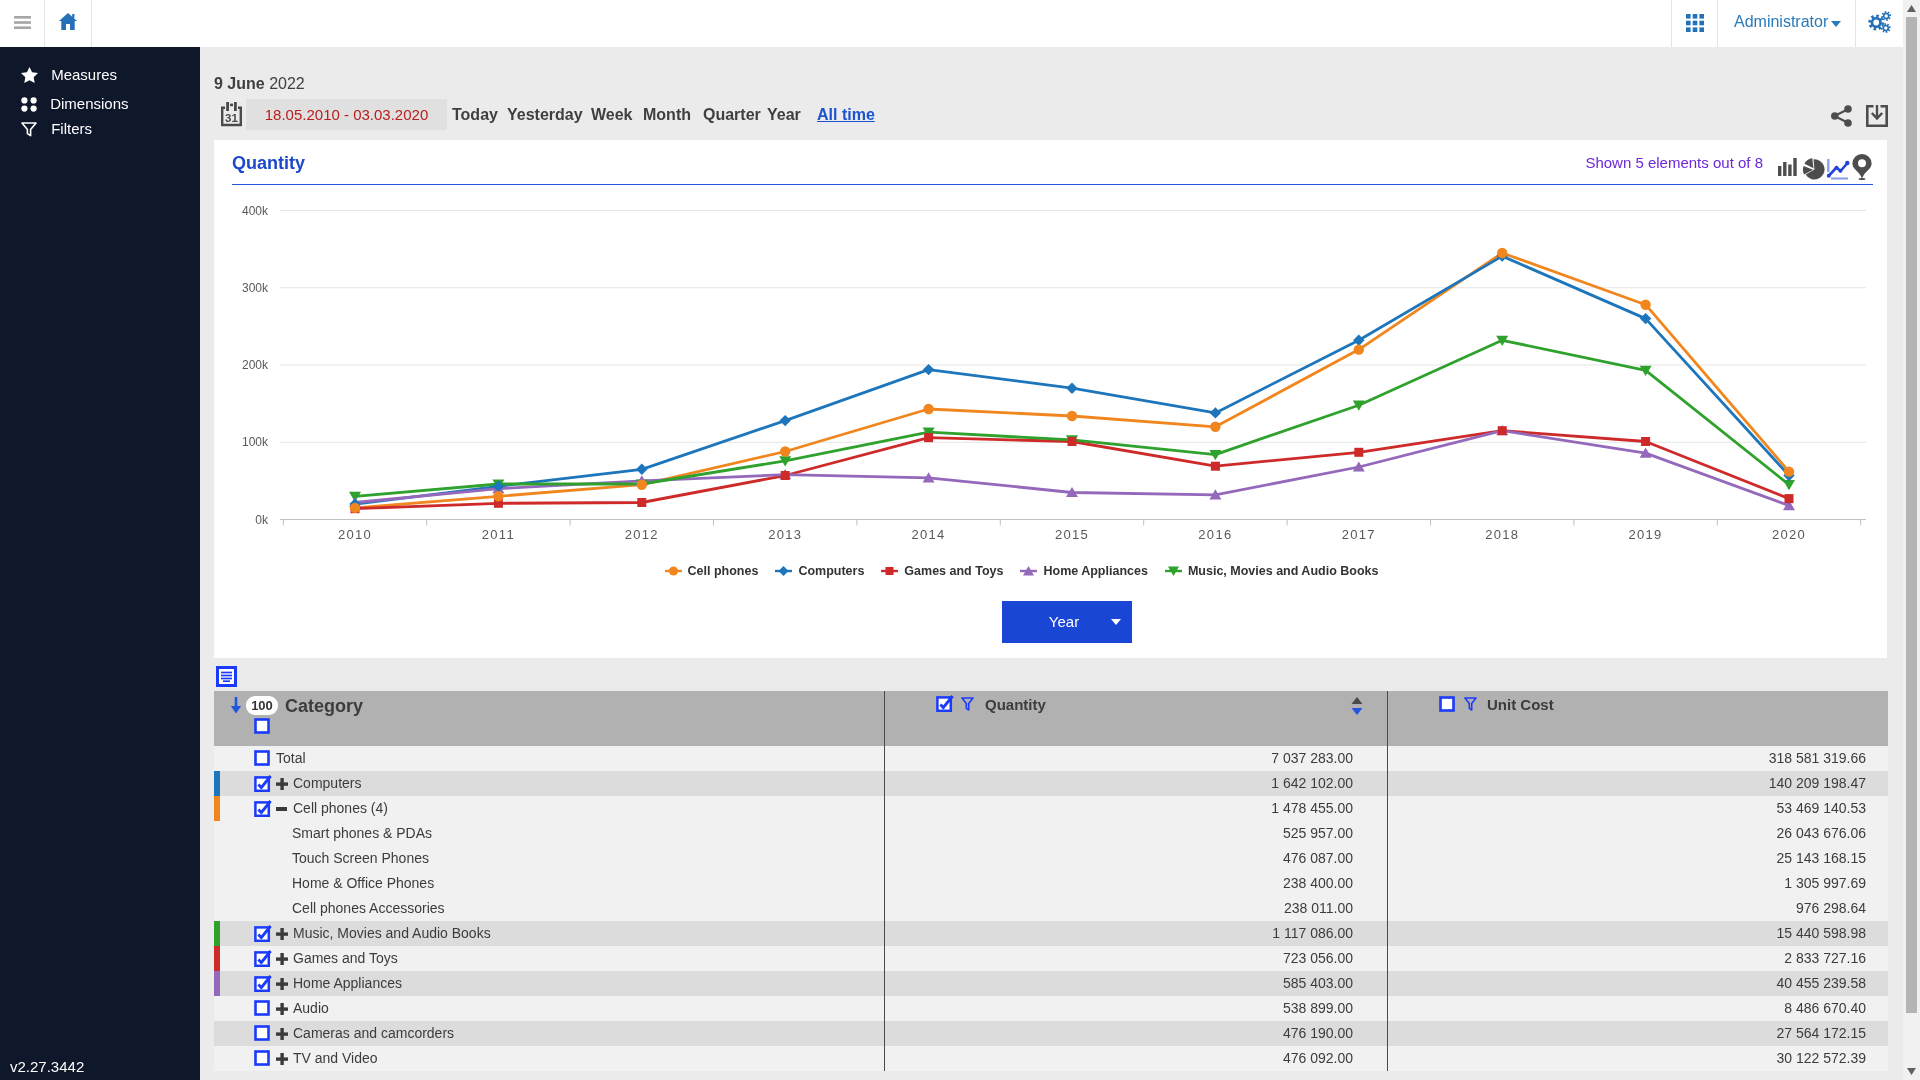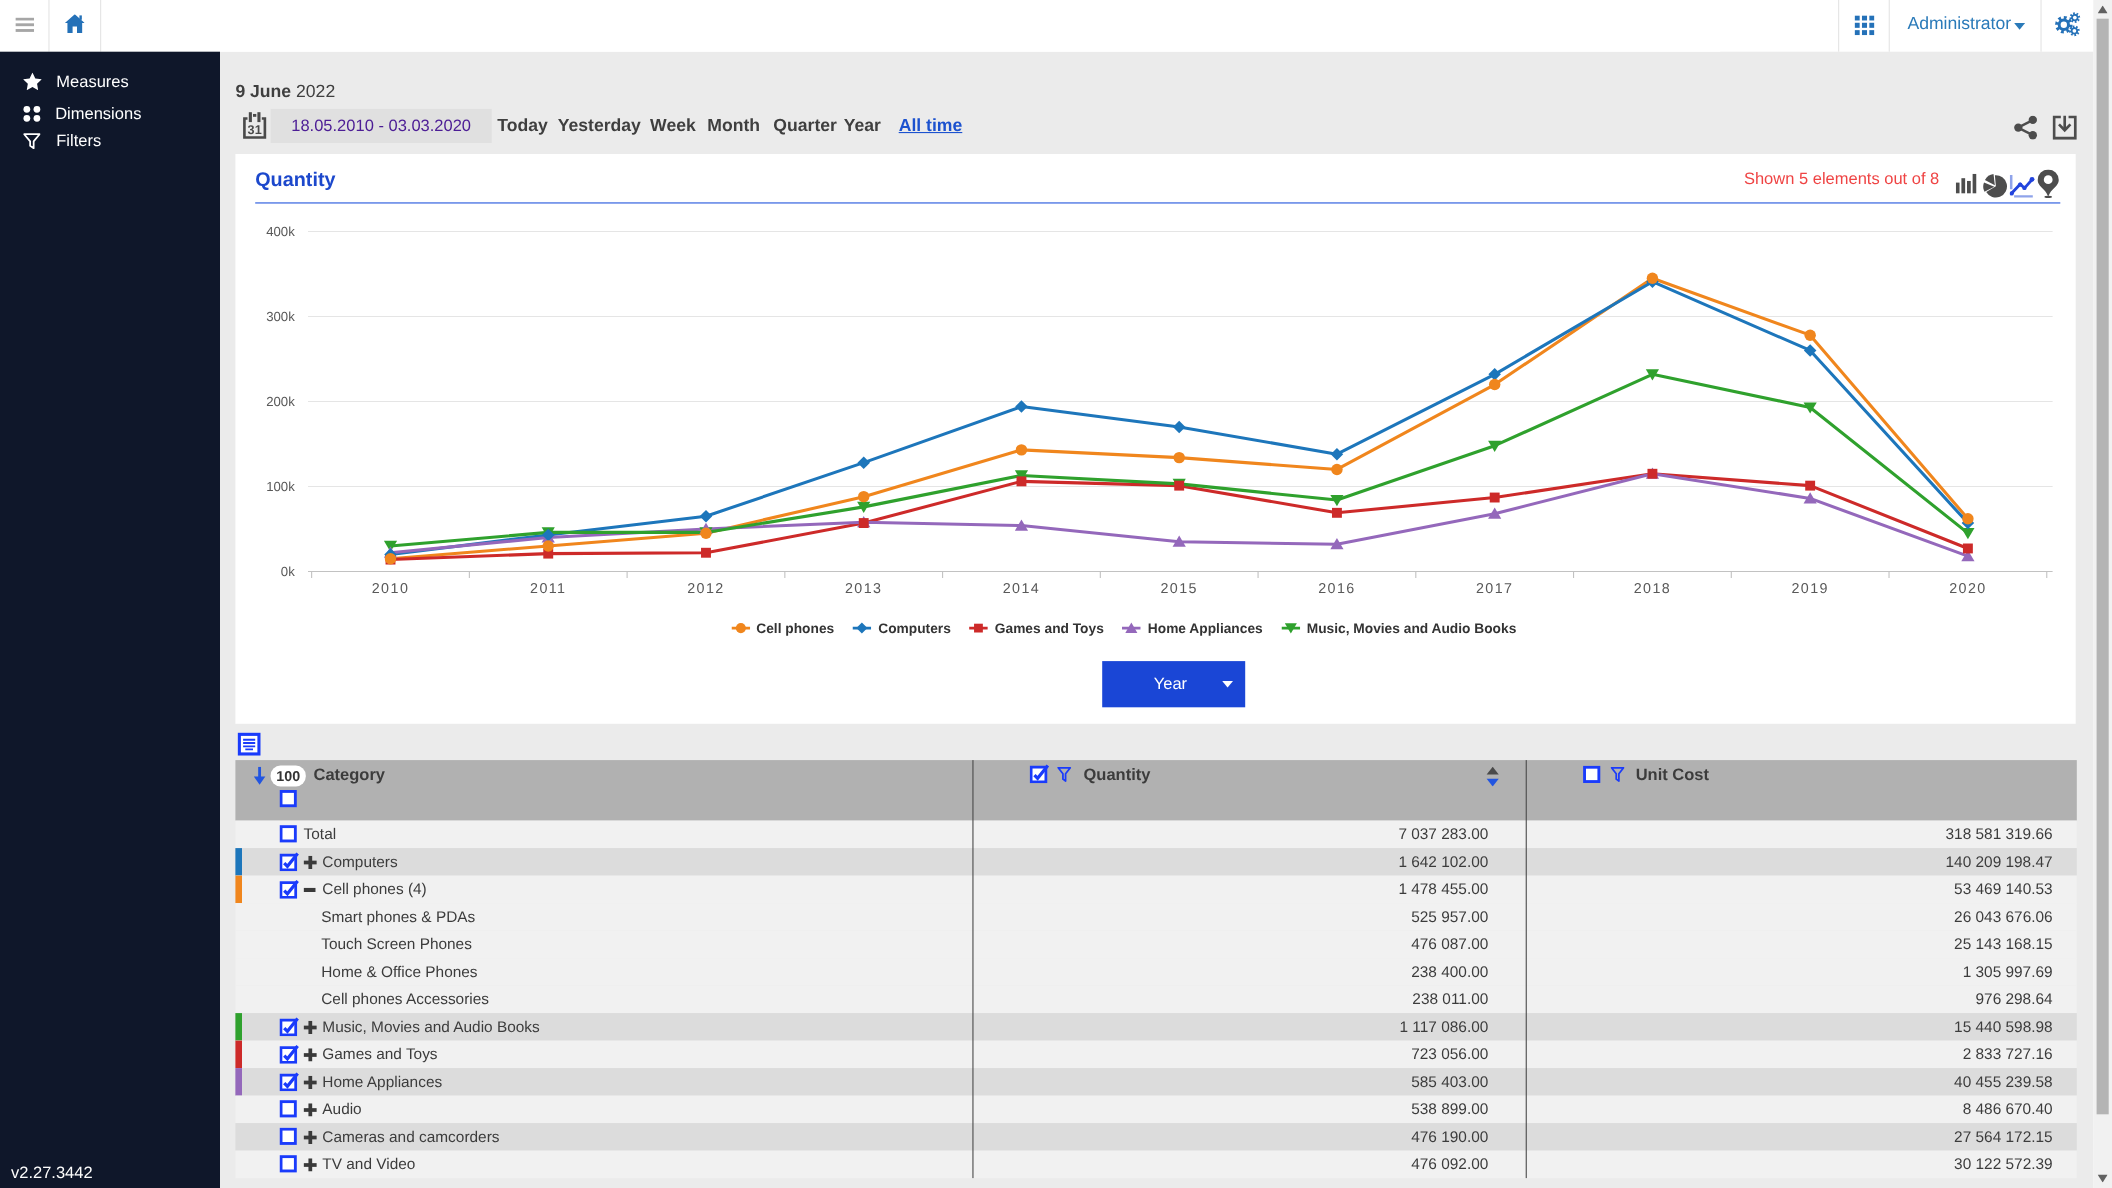--- a/index.html
+++ b/index.html
@@ -29,21 +29,21 @@
 .num.q{left:676px;width:463px;}
 .num.u{left:1179px;width:473px;}
 .cbar{position:absolute;left:0;top:0;width:6px;height:25px;}
 </style>
 </head>
 <body>
 <div id="main"></div>
 <div id="card">
   <div class="abs" style="left:18px;top:13px;font-size:18px;font-weight:bold;color:#1c48cc;">Quantity</div>
   <div class="abs" style="left:18px;top:44px;width:1641px;height:1px;background:#2255dd;"></div>
-  <div class="abs" style="left:1200px;top:14px;width:349px;text-align:right;font-size:15px;color:#ef4444;">Shown 5 elements out of 8</div>
+  <div class="abs" style="left:1200px;top:14px;width:349px;text-align:right;font-size:15px;color:#6d28d9;">Shown 5 elements out of 8</div>
   <svg class="abs" style="left:1564px;top:18px;" width="19" height="18">
       <g fill="#4d4d4d">
         <rect x="0" y="8" width="3.4" height="10"></rect>
         <rect x="5.1" y="4" width="3.4" height="14"></rect>
         <rect x="10.2" y="6.5" width="3.4" height="11.5"></rect>
         <rect x="15.3" y="0" width="3.4" height="18"></rect>
       </g>
     </svg>
   <svg class="abs" style="left:1588px;top:17px;" width="23" height="23" viewBox="-2 -2 25 25">
       <g fill="#4d4d4d">
@@ -234,21 +234,21 @@
 </div>
 <div id="toolbar">
   <div class="abs" style="left:214px;top:75px;font-size:16px;color:#3f3f3f;"><b>9 June</b> 2022</div>
   <svg class="abs" style="left:220px;top:101px;" width="23" height="26" viewBox="0 0 23 26">
     <path d="M5 6.7 L2.2 6.7 L2.2 24 L20.8 24 L20.8 6.7 L18 6.7" fill="none" stroke="#4a4a4a" stroke-width="2.4"></path>
     <rect x="6.2" y="1" width="2.8" height="9" fill="#4a4a4a"></rect>
       <rect x="14" y="1" width="2.8" height="9" fill="#4a4a4a"></rect>
       <rect x="10" y="2.6" width="3" height="2.6" fill="#4a4a4a"></rect>
     <text x="11.5" y="20.5" font-size="11.5" font-weight="bold" fill="#4a4a4a" text-anchor="middle" font-family="Liberation Sans,sans-serif">31</text>
   </svg>
-  <div class="abs" style="left:246px;top:99px;width:201px;height:31px;background:#e0e0e0;text-align:center;line-height:31px;font-size:15px;color:#4c1d95;">18.05.2010 - 03.03.2020</div>
+  <div class="abs" style="left:246px;top:99px;width:201px;height:31px;background:#e0e0e0;text-align:center;line-height:31px;font-size:15px;color:#b91c1c;">18.05.2010 - 03.03.2020</div>
   <div class="qbtn" style="left:452px;top:99px;">Today</div>
   <div class="qbtn" style="left:507px;top:99px;">Yesterday</div>
   <div class="qbtn" style="left:591px;top:99px;">Week</div>
   <div class="qbtn" style="left:643px;top:99px;">Month</div>
   <div class="qbtn" style="left:703px;top:99px;">Quarter</div>
   <div class="qbtn" style="left:767px;top:99px;">Year</div>
   <div class="qbtn" style="left:817px;top:99px;color:#1c52cf;text-decoration:underline;">All time</div>
   <svg class="abs" style="left:1831px;top:105px;" width="21" height="22" viewBox="0 0 21 22">
     <g fill="#4d4d4d">
         <circle cx="3.8" cy="11" r="3.8"></circle>
@@ -307,21 +307,21 @@
         <line x1="5" y1="12.5" x2="16" y2="12.5"></line>
         <line x1="7" y1="15.2" x2="14" y2="15.2"></line>
       </g>
     </svg>
 <div class="abs" style="left:214px;top:691px;width:1674px;height:55px;background:#b1b1b1;">
 <svg class="abs" style="left:16px;top:6px;" width="12" height="17">
         <line x1="6" y1="0" x2="6" y2="10" stroke="#2255e0" stroke-width="2.6"></line>
         <polygon points="0.8,9 11.2,9 6,16.5" fill="#2255e0"></polygon>
       </svg>
 <div class="abs" style="left:32px;top:5px;width:32px;height:19px;background:#fff;border-radius:9px;text-align:center;line-height:19px;font-size:13px;font-weight:bold;color:#333;">100</div>
-<div class="abs" style="left:71px;top:5px;font-size:15px;font-weight:bold;color:#3c3c3c;">Category</div>
+<div class="abs" style="left:71px;top:5px;font-size:18px;font-weight:bold;color:#3c3c3c;">Category</div>
 <svg class="abs" style="left:40px;top:27px;" width="17" height="17" viewBox="0 0 17 17">
         <rect x="1.5" y="1.5" width="13" height="13" fill="#fff" stroke="#1a3bfb" stroke-width="2.6"></rect>
       </svg>
 <svg class="abs" style="left:722px;top:3px;" width="19" height="18" viewBox="0 0 19 18">
         <rect x="1.4" y="3.4" width="13.4" height="13.4" fill="#fff" stroke="#1a3bfb" stroke-width="2.5"></rect>
         <path d="M4.4 10.6 L7.3 13.6 L16.6 2" fill="none" stroke="#1a3bfb" stroke-width="2.9"></path>
       </svg>
 <svg class="abs" style="left:747px;top:6px;" width="13" height="15" viewBox="0 0 13 15">
         <path d="M1 1 L12 1 L7.7 6.4 L7.7 13 L5.3 11.3 L5.3 6.4 Z" fill="none" stroke="#1a3bfb" stroke-width="1.6" stroke-linejoin="round"></path>
       </svg>

